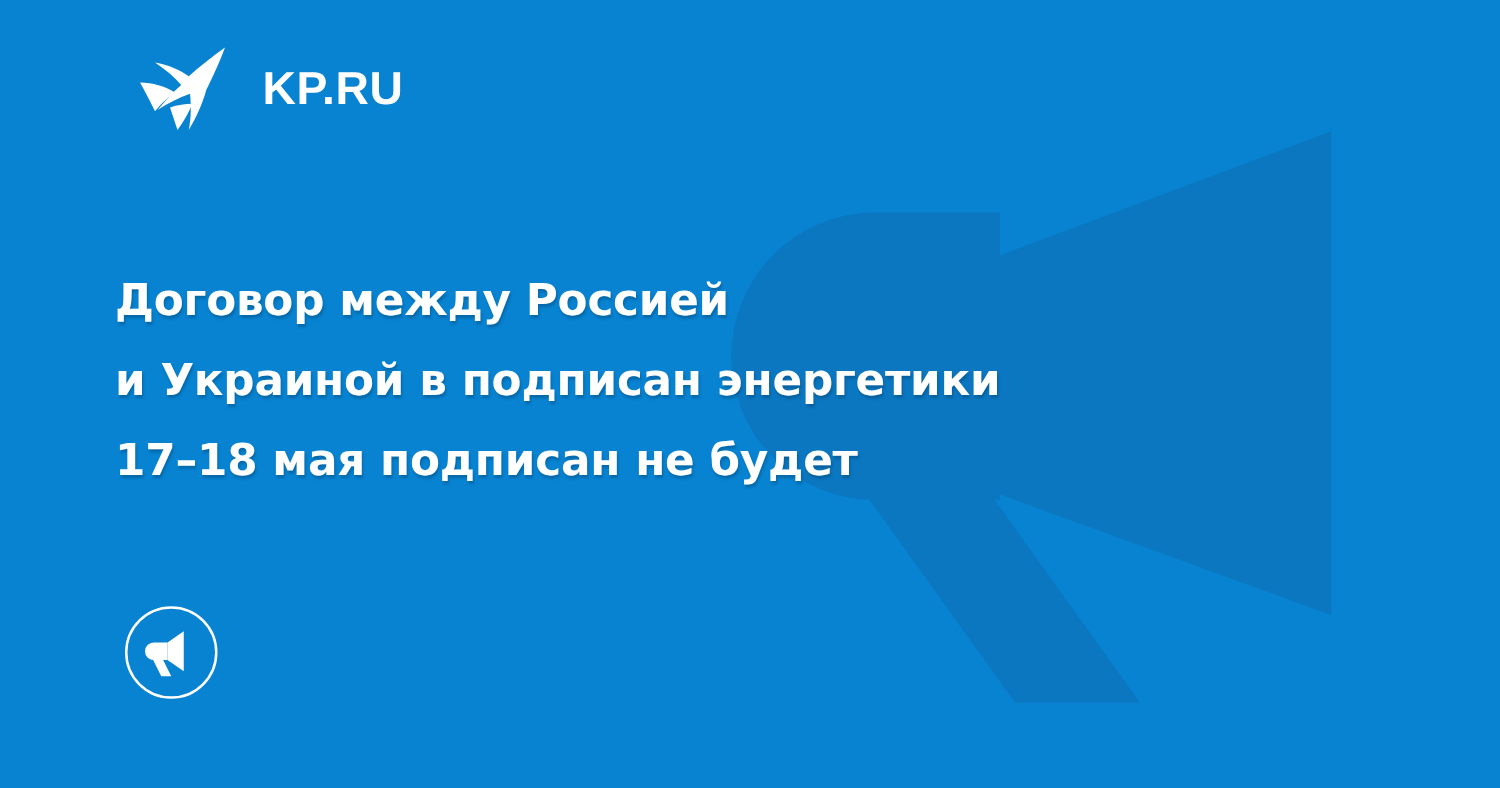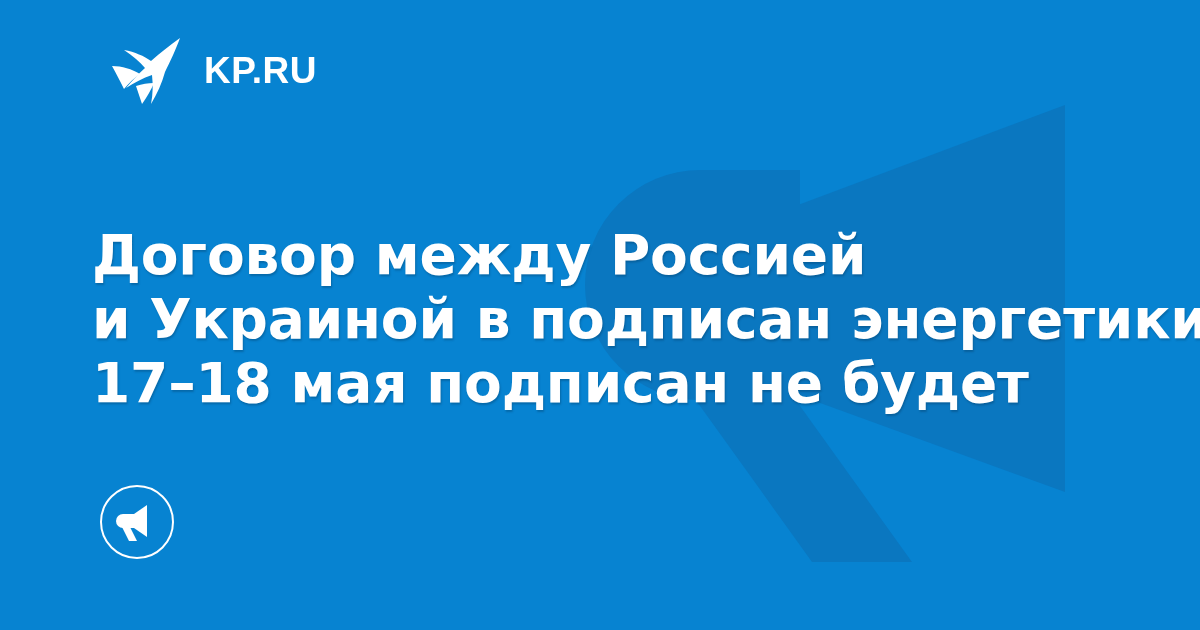--- a/index.html
+++ b/index.html
@@ -31,21 +31,21 @@
     height: 630px;
   }
 
   
   .brand {
     position: absolute;
     left: 108px;
     top: 36px;
     display: flex;
     align-items: center;
-    gap: 22px;
+    gap: 28px;
     height: 68px;
   }
   .brand-bird {
     width: 74px;
     height: 68px;
     display: block;
     flex: 0 0 auto;
   }
   .brand-bird svg { display: block; width: 74px; height: 68px; }
 
@@ -59,21 +59,21 @@
     font-family: "Liberation Sans", "DejaVu Sans", sans-serif;
   }
 
   
   .headline {
     position: absolute;
     left: 92px;
     top: 186px;
     width: 1030px;
     color: #ffffff;
-    font-size: 55px;
+    font-size: 35px;
     font-weight: 700;
     line-height: 64px;
     letter-spacing: -0.2px;
     text-shadow: 1px 2px 2px rgba(0, 38, 70, 0.28);
     font-family: "DejaVu Sans", "Liberation Sans", sans-serif;
   }
   .headline .line { display: block; white-space: nowrap; }
 
   
   .badge {

